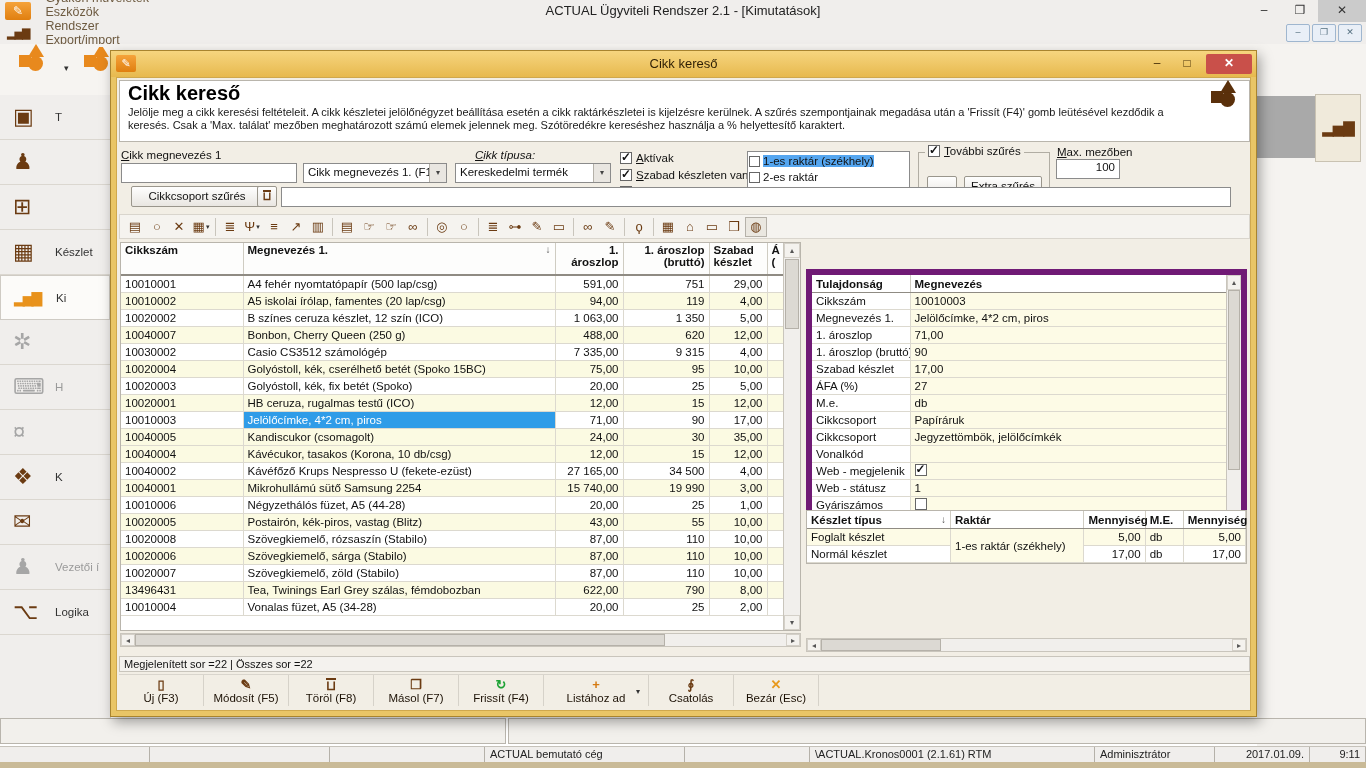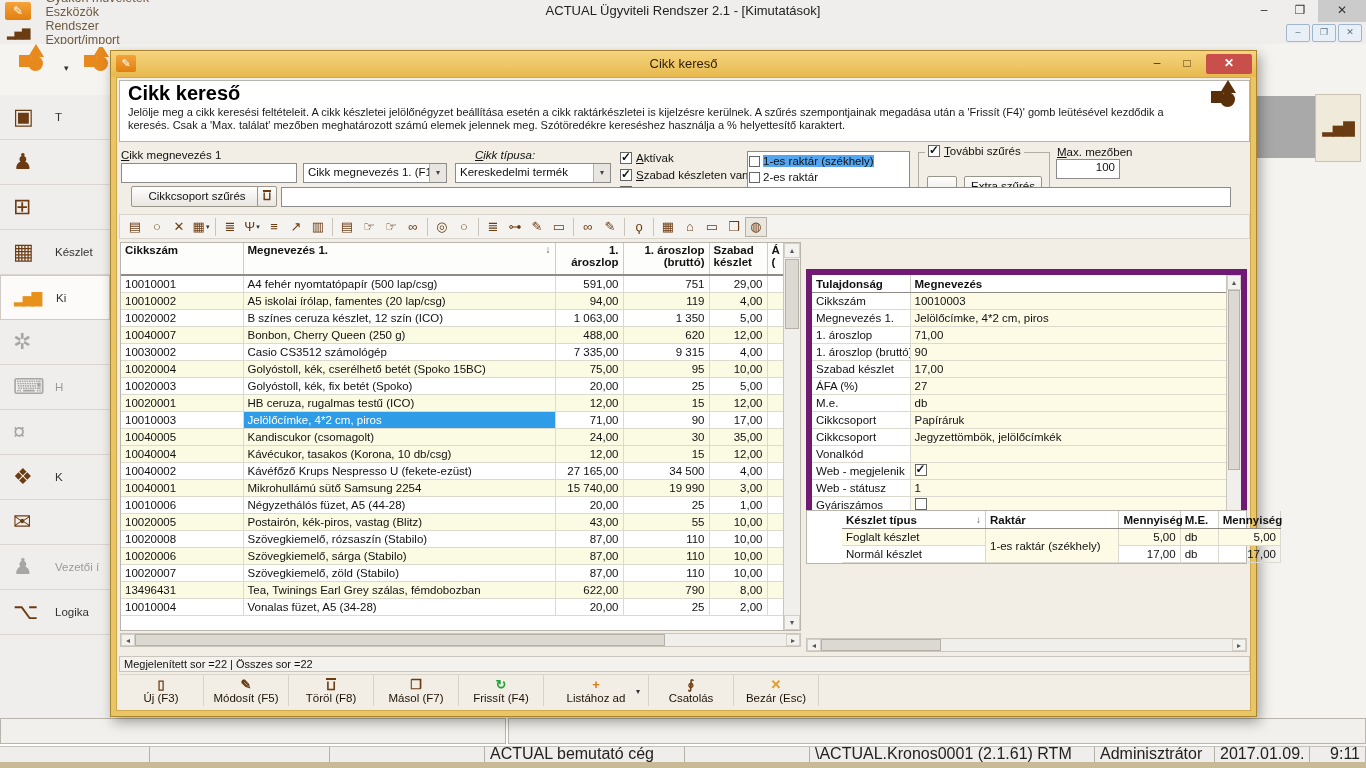--- a/index.html
+++ b/index.html
@@ -37,21 +37,21 @@
   .side-icon.tone-gray{color:#a6a6a6;}
   .side-icon.tone-orange{color:#e8921c;font-size:14px;}
   .side-label{font-size:11.5px;color:#333;white-space:nowrap;overflow:hidden;}
   .side-item.graylbl .side-label{color:#9a9a9a;}
   .bg-right{position:absolute;left:1257px;top:44px;width:109px;height:702px;background:#f5f3f0;}
   .bg-strip{position:absolute;left:0;top:52px;right:50px;height:62px;background:#a9a9a9;}
   .bg-chart{position:absolute;right:5px;top:50px;width:44px;height:66px;background:#f0eadb;border:1px solid #c9c2b2;
     color:#6b3b12;font-size:15px;display:flex;align-items:center;justify-content:center;letter-spacing:-1px;}
   .bpanel{position:absolute;top:718px;height:26px;background:#f2f0ec;border:1px solid #b9b5ad;box-sizing:border-box;}
   .statusbar{position:absolute;left:0;top:746px;width:1366px;height:16px;background:#f0eeec;border-top:1px solid #c6c2ba;display:flex;box-sizing:border-box;}
-  .seg{height:100%;border-right:1px solid #b5b1a9;font-size:16px;line-height:14px;padding:0 5px;box-sizing:border-box;white-space:nowrap;overflow:hidden;color:#222;}
+  .seg{height:100%;border-right:1px solid #b5b1a9;font-size:11px;line-height:14px;padding:0 5px;box-sizing:border-box;white-space:nowrap;overflow:hidden;color:#222;}
   .tanbar{position:absolute;left:0;top:762px;width:1366px;height:6px;background:#c9ba97;}
   
   .dialog{position:absolute;left:110px;top:50px;width:1147px;height:667px;background:#e9c566;border:1px solid #a8842f;
     box-sizing:border-box;box-shadow:3px 5px 12px rgba(0,0,0,.35);}
   .dlg-titlebar{position:relative;height:26px;background:linear-gradient(#f6d57f,#e7b94e);}
   .dlg-logo{position:absolute;left:5px;top:4px;width:20px;height:17px;background:linear-gradient(#f5a33b,#e07f10);color:#fff;
     font-size:11px;text-align:center;line-height:17px;border-radius:2px;}
   .dlg-title{position:absolute;left:0;right:0;top:0;height:26px;text-align:center;font-size:13px;line-height:26px;color:#2e1f05;}
   .dlg-ctrls{position:absolute;right:4px;top:3px;display:flex;align-items:center;}
   .dlg-ctrl{width:30px;height:20px;text-align:center;line-height:19px;font-size:12px;color:#4a3208;}
@@ -108,21 +108,21 @@
   .hs-btn{position:absolute;top:0;width:14px;height:12px;background:#f4f2ee;border:1px solid #d4d0c8;font-size:8px;line-height:11px;text-align:center;color:#555;box-sizing:border-box;}
   .hs-btn.l{left:0;} .hs-btn.rr{right:0;}
   .hs-thumb{position:absolute;top:0;height:12px;background:#dcd9d3;border:1px solid #b5b1a9;box-sizing:border-box;}
   
   .prop-panel{position:absolute;left:689px;top:164px;width:441px;height:264px;background:#fff;border:6px solid #701a75;box-sizing:border-box;overflow:hidden;margin-top:27px;}
   table.prop{border-collapse:collapse;table-layout:fixed;width:425px;font-size:11.5px;}
   table.prop th{font-weight:bold;text-align:left;border-bottom:1px solid #8f8b83;border-right:1px solid #cfccc2;padding:1px 4px;height:15px;background:#fff;}
   table.prop td{border-bottom:1px solid #dcd9cf;border-right:1px solid #dcd9cf;padding:0 4px;height:16px;white-space:nowrap;overflow:hidden;}
   table.prop td.val{background:#fdfbe6;}
   .stock-panel{position:absolute;left:689px;top:432px;width:441px;background:#fff;border:1px solid #b9b5ac;box-sizing:border-box;}
-  table.stock{border-collapse:collapse;table-layout:fixed;width:439px;font-size:11.5px;margin-left:35px;}
+  table.stock{border-collapse:collapse;table-layout:fixed;width:439px;font-size:11.5px;}
   table.stock th{font-weight:bold;text-align:left;border-bottom:1px solid #8f8b83;border-right:1px solid #cfccc2;padding:1px 4px;height:15px;}
   table.stock td{border-bottom:1px solid #dcd9cf;border-right:1px solid #dcd9cf;padding:0 4px;height:16px;white-space:nowrap;overflow:hidden;}
   table.stock td.cream{background:#fdfbe6;}
   table.stock td.r{text-align:right;}
   .dlg-statusline{position:absolute;left:2px;top:578px;width:1131px;height:16px;background:#f4f2ee;border:1px solid #c9c5bc;
     font-size:11px;line-height:14px;padding-left:4px;box-sizing:border-box;color:#111;}
   .dlg-buttons{position:absolute;left:2px;top:596px;width:1131px;height:31px;border-top:1px solid #d9d5cd;display:flex;}
   .dlg-btn{width:84px;border-right:1px solid #d6d2c9;display:flex;flex-direction:column;align-items:center;justify-content:center;}
   .dlg-btn.wide{width:104px;position:relative;}
   .dlg-btn .ic{font-size:13px;height:14px;line-height:14px;font-weight:bold;}

